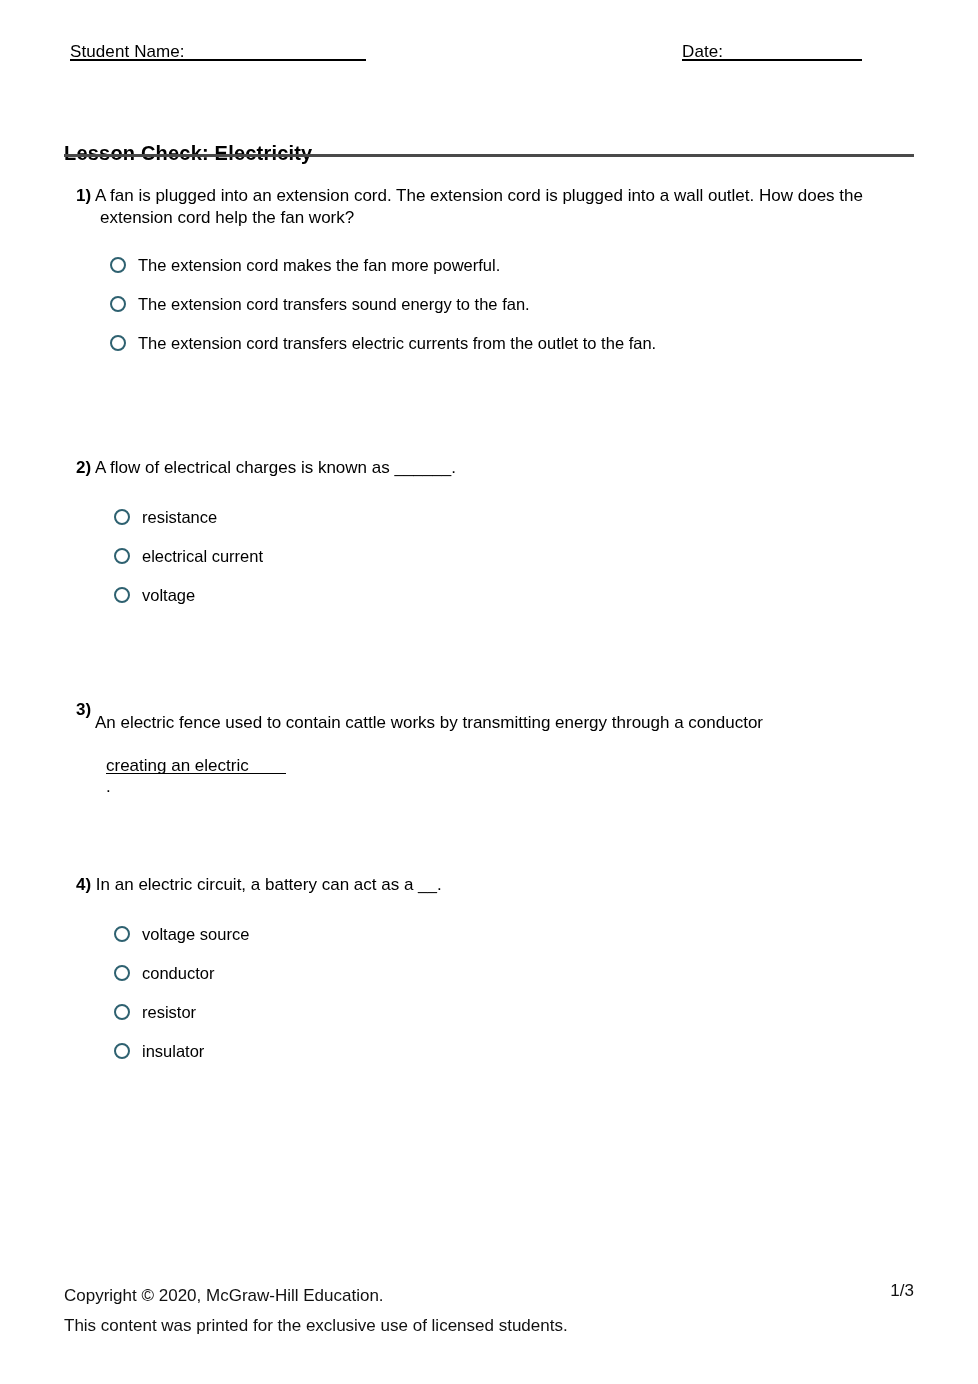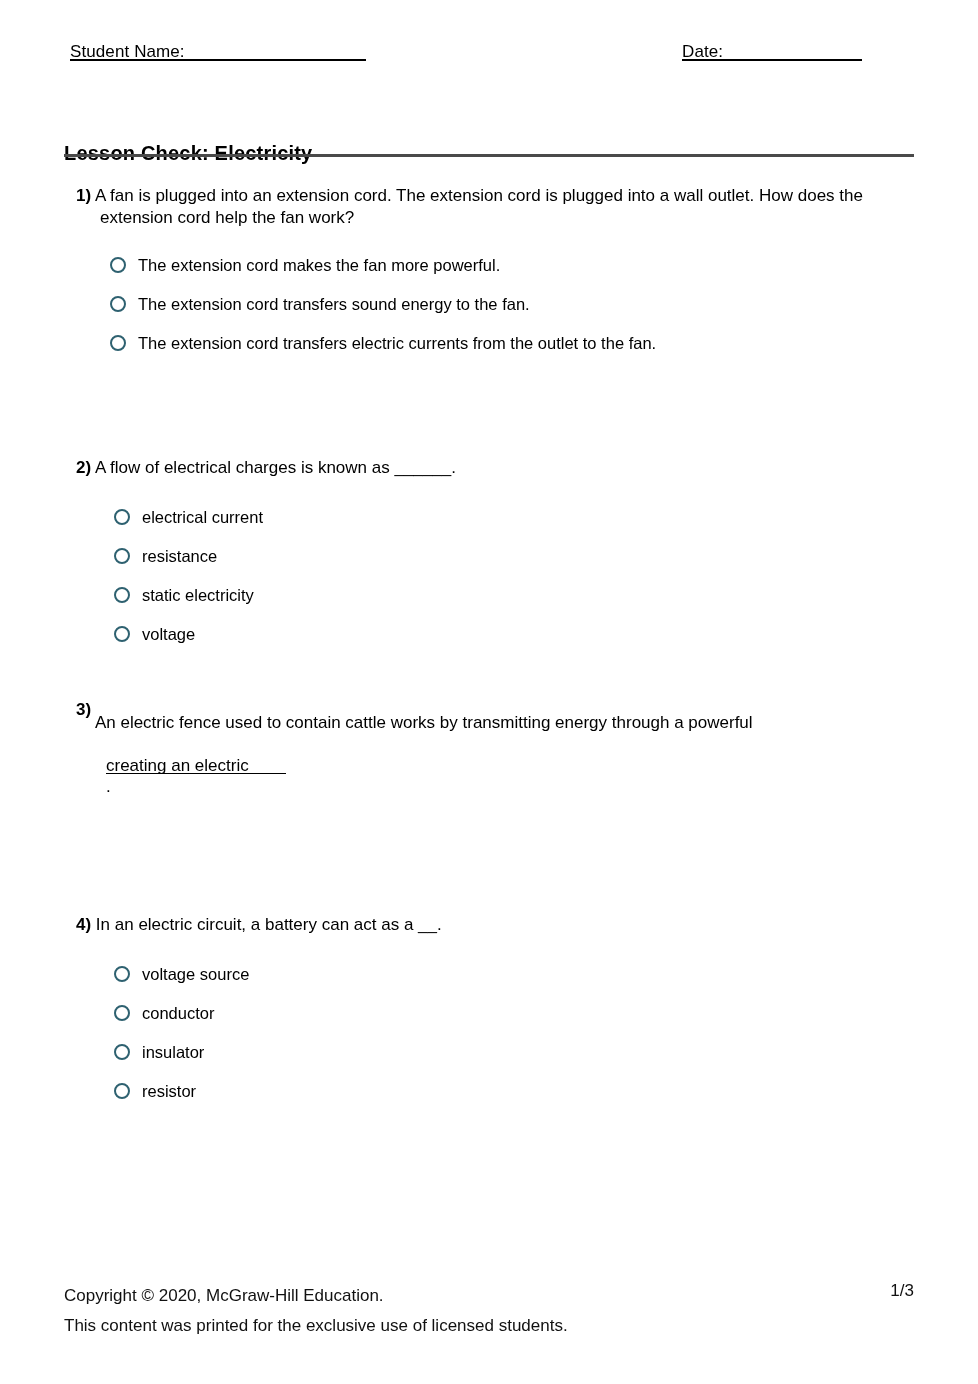--- a/index.html
+++ b/index.html
@@ -154,21 +154,21 @@
     display: inline-block;
     border-bottom: 1.5px solid #000;
     width: 180px;
     margin: 0 2px 0 8px;
     position: relative;
     top: -3px;
   }
 
   
   #q4 { top: 874px; left: 76px; width: 840px; }
-  #q4 .q-text { padding-left: 24px; text-indent: -24px; margin-top: 40px; }
+  #q4 .q-text { padding-left: 24px; text-indent: -24px; }
   #q4 .choices { margin-top: 23px; margin-left: 38px; }
   #q4 .choice { margin-top: 9px; }
 
   
   .footer {
     position: absolute;
     left: 64px;
     right: 64px;
     top: 1281px;
   }
@@ -226,41 +226,37 @@
   </div>
 
   <div class="question" id="q2">
     <div class="q-text">
       <span class="q-num">2)</span>
       <span class="q-body">A flow of electrical charges is known as ______.</span>
     </div>
     <div class="choices">
       <div class="choice">
         <span class="radio"></span>
+        <span class="choice-label">resistance</span>
+      </div>
+      <div class="choice">
+        <span class="radio"></span>
         <span class="choice-label">electrical current</span>
-      </div>
-      <div class="choice">
-        <span class="radio"></span>
-        <span class="choice-label">resistance</span>
-      </div>
-      <div class="choice">
-        <span class="radio"></span>
-        <span class="choice-label">static electricity</span>
       </div>
       <div class="choice">
         <span class="radio"></span>
         <span class="choice-label">voltage</span>
       </div>
     </div>
   </div>
 
   <div class="question" id="q3">
     <div class="q3-line1">
       <span class="q3-sup">3)</span>
-      <span>An electric fence used to contain cattle works by transmitting energy through a powerful</span>
+      <span>An electric fence used to contain cattle works by transmitting energy through a conductor</span>
     </div>
     <div class="q3-line2">
       <span>creating an electric</span>
       <span class="blank-rule"></span>
       <span>.</span>
     </div>
   </div>
 
   <div class="question" id="q4">
     <div class="q-text">
@@ -271,25 +267,25 @@
       <div class="choice">
         <span class="radio"></span>
         <span class="choice-label">voltage source</span>
       </div>
       <div class="choice">
         <span class="radio"></span>
         <span class="choice-label">conductor</span>
       </div>
       <div class="choice">
         <span class="radio"></span>
+        <span class="choice-label">resistor</span>
+      </div>
+      <div class="choice">
+        <span class="radio"></span>
         <span class="choice-label">insulator</span>
-      </div>
-      <div class="choice">
-        <span class="radio"></span>
-        <span class="choice-label">resistor</span>
       </div>
     </div>
   </div>
 
   <div class="footer">
     <div class="footer-line">Copyright © 2020, McGraw-Hill Education.</div>
     <div class="footer-line">This content was printed for the exclusive use of licensed students.</div>
     <div class="page-number">1/3</div>
   </div>
 

